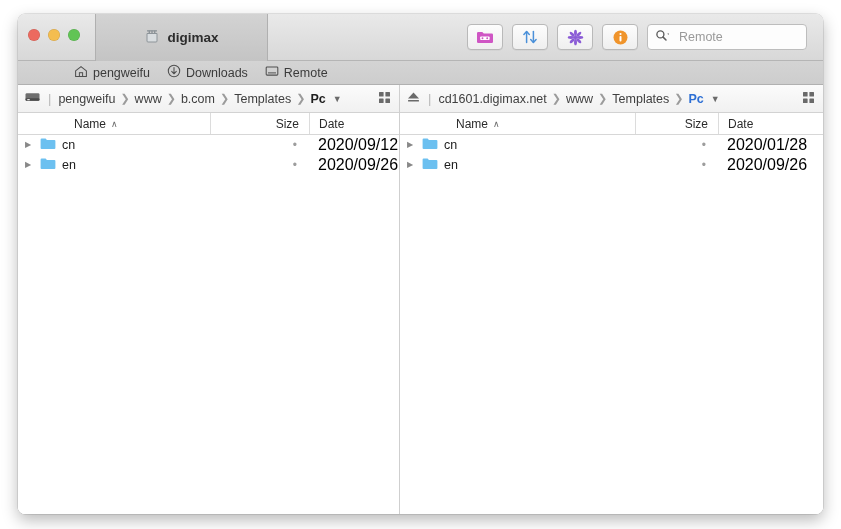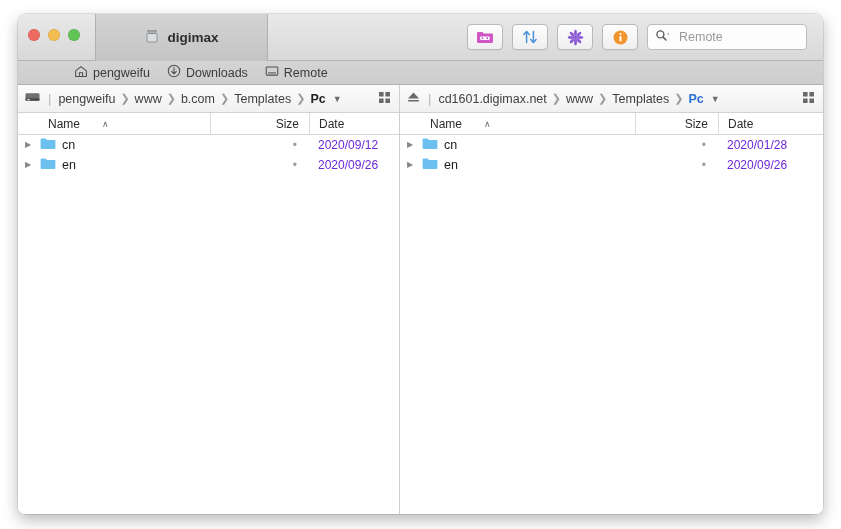--- a/index.html
+++ b/index.html
@@ -194,21 +194,21 @@
     flex: 0 0 auto;
   }
   .ch {
     display: flex;
     align-items: center;
     font-size: 12px;
     color: #2b2b2b;
     cursor: default;
   }
   .ch + .ch { border-left: 1px solid #dcdcdc; }
-  .ch.name { flex: 1 1 auto; padding-left: 30px; gap: 22px; }
+  .ch.name { flex: 1 1 auto; padding-left: 56px; gap: 5px; }
   .ch.size { justify-content: flex-end; padding-right: 10px; }
   .ch.date { padding-left: 9px; }
 
   .left  .ch.size { width: 99px; }
   .left  .ch.date { width: 90px; }
   .right .ch.size { width: 83px; }
   .right .ch.date { width: 105px; }
 
   .sort-caret { font-size: 9px; color: #6d6d6d; }
 
@@ -234,22 +234,22 @@
     min-width: 0;
   }
   .row .cell-size {
     text-align: right;
     padding-right: 12px;
     font-size: 12px;
     color: #9d9d9d;
   }
   .row .cell-date {
     padding-left: 9px;
-    font-size: 12px;
-    color: #6d28d9;
+    font-size: 16px;
+    color: #000000;
   }
   .left  .cell-size { width: 99px; }
   .left  .cell-date { width: 90px; }
   .right .cell-size { width: 83px; }
   .right .cell-date { width: 105px; }
 
   .disclosure {
     width: 9px;
     flex: 0 0 9px;
     font-size: 8px;

